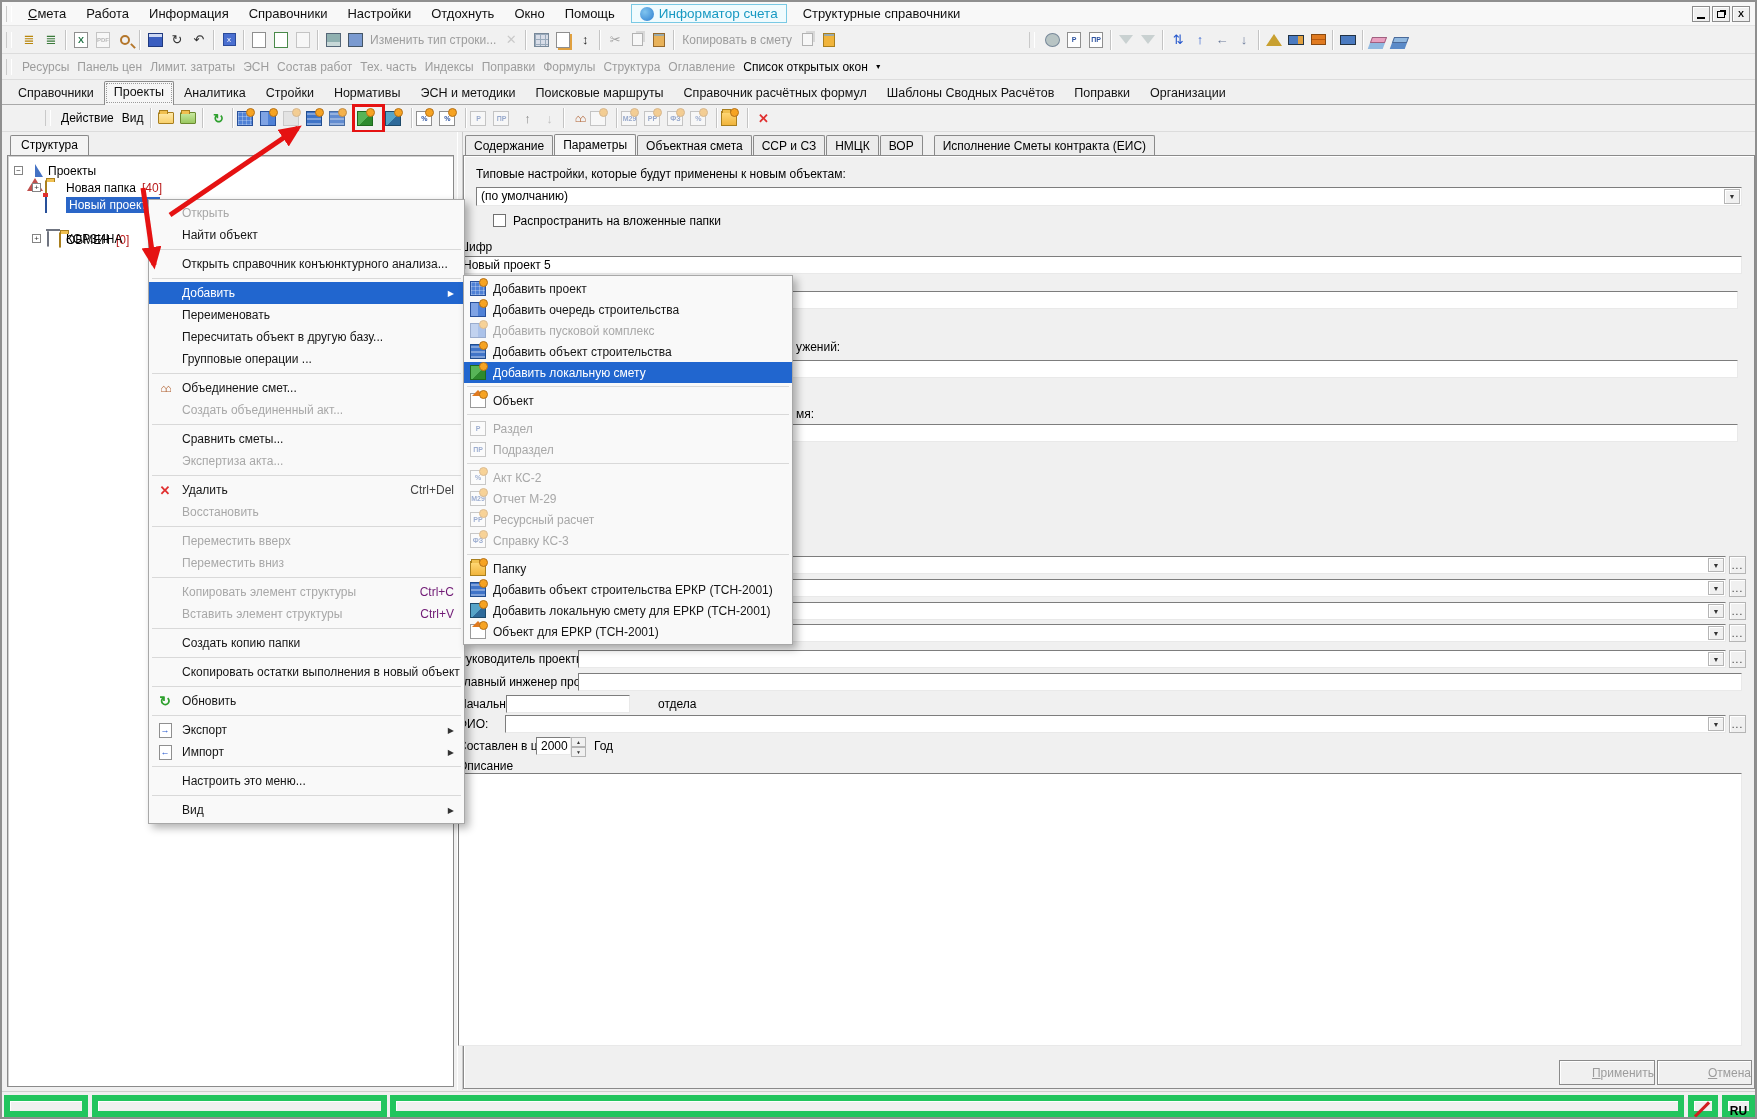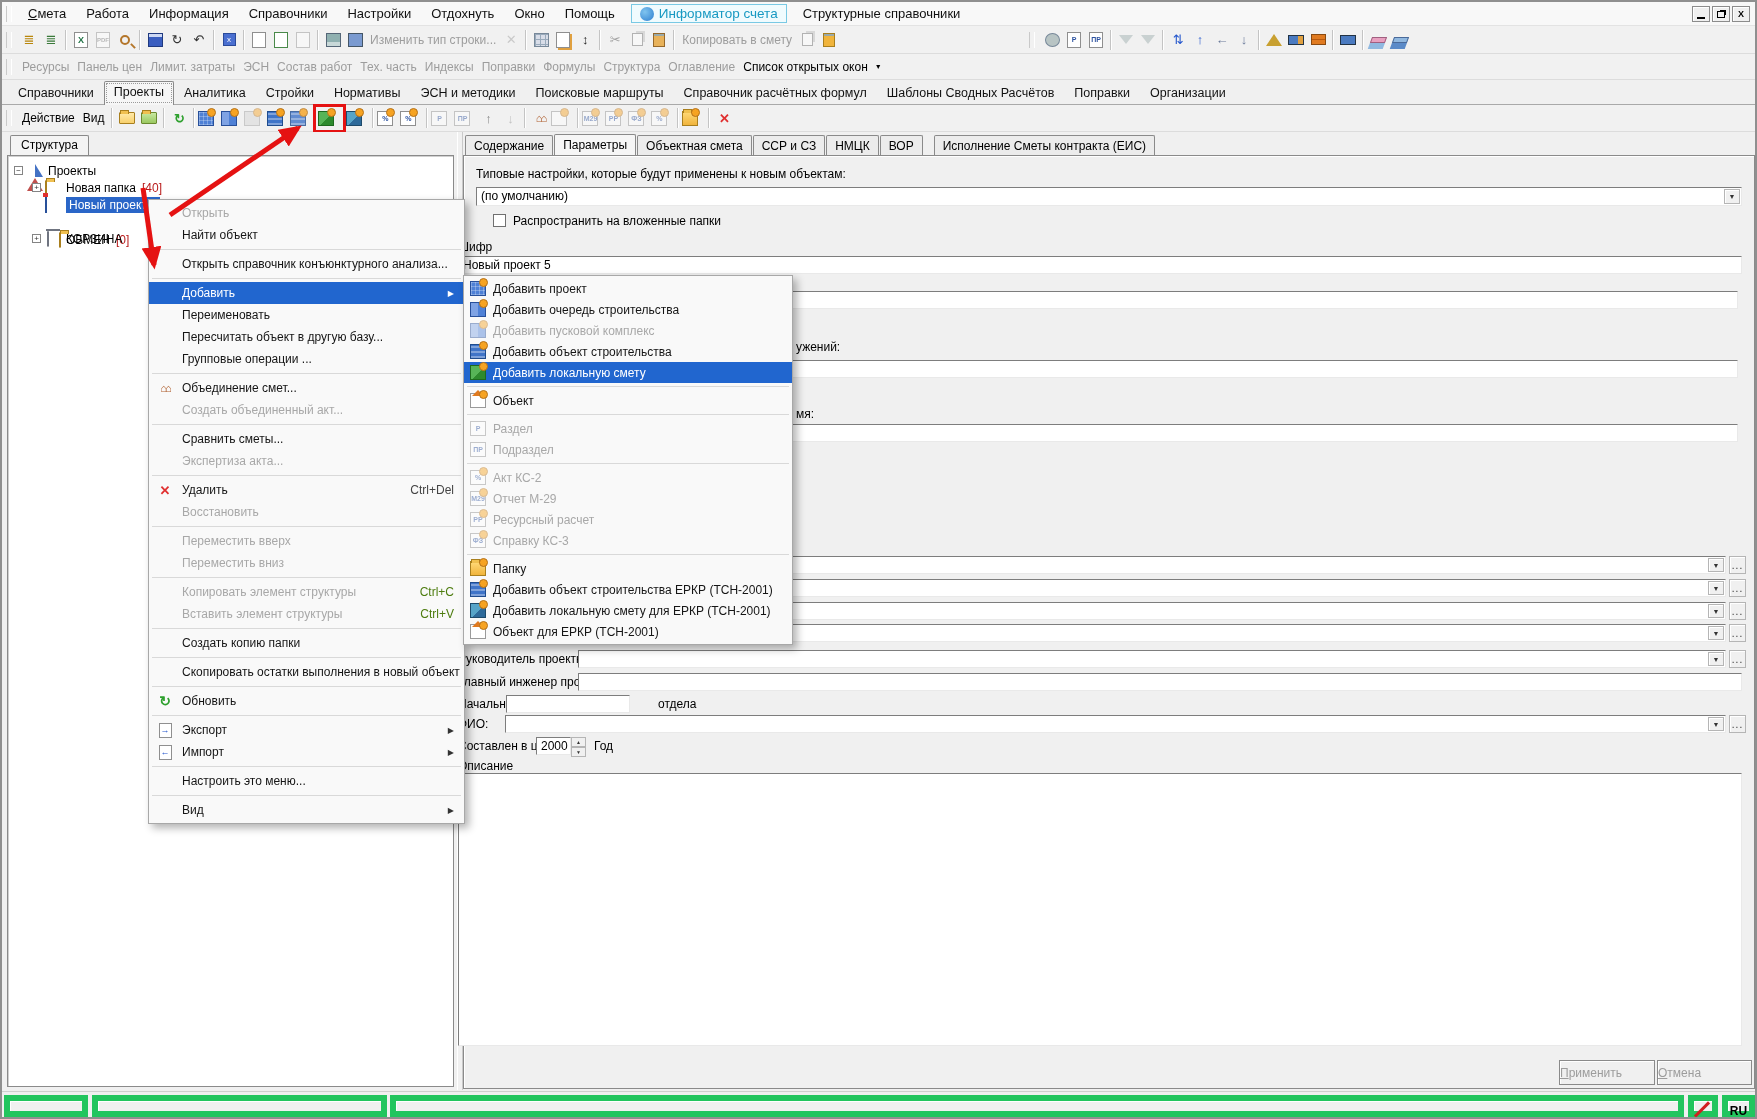--- a/index.html
+++ b/index.html
@@ -13,21 +13,21 @@
   .informer{display:flex;align-items:center;gap:5px;margin:0 6px;padding:1px 8px;border:1px solid #79c9e4;background:#f0fbfe;color:#1899c2;font-size:13.5px;white-space:nowrap;}
   .inf-ico{width:14px;height:14px;border-radius:50%;background:radial-gradient(circle at 35% 35%,#7fc4ef,#2e7fd0);display:inline-block;}
   .wincontrols{position:absolute;right:5px;top:4px;display:flex;gap:2px;}
   .wbtn{width:18px;height:16px;background:#f0f0f0;border:1px solid #8c8c8c;box-shadow:inset 1px 1px 0 #fff;display:flex;align-items:center;justify-content:center;font-size:9px;font-weight:bold;color:#000;}
   .wbtn .minbar{width:8px;height:2px;background:#000;margin-top:8px;}
   .wbtn .rsq{width:8px;height:7px;border:1px solid #000;background:#f0f0f0;box-shadow:2px -2px 0 -1px #000;}
   
   .tbar{position:absolute;left:0;width:100%;background:#f1f1f1;display:flex;align-items:center;border-bottom:1px solid #dcdcdc;}
   #tb2{top:24px;height:28px;}
   #tb3{top:52px;height:26px;}
-  #tb5{top:103px;height:27px;}
+  #tb5{top:103px;height:27px;padding-left:39px;}
   .tsep{width:2px;height:20px;border-left:1px solid #c4c4c4;border-right:1px solid #fff;margin:0 3px;}
   .ti{min-width:22px;height:21px;display:flex;align-items:center;justify-content:center;font-size:13px;color:#444;position:relative;flex:none;}
   .ti.dim{opacity:.45;}
   .tl{font-size:12px;color:#9d9d9d;white-space:nowrap;padding:0 4px;}
   .tl.dark{color:#000;}
   .caret{font-size:7px;color:#000;margin-left:3px;}
   
   .pg{width:14px;height:16px;background:#fff;border:1px solid #8f8f8f;font-size:7px;font-weight:bold;color:#2c52a0;display:flex;align-items:center;justify-content:center;}
   .sq{width:15px;height:14px;border:1px solid #666;display:inline-block;}
   .mag{width:10px;height:10px;border:2px solid #b4762a;border-radius:50%;position:relative;}
@@ -63,32 +63,32 @@
   .rtab.active{background:#f6f6f6;padding-bottom:5px;margin-bottom:-1px;}
   .rtab.gap{margin-left:10px;}
   .formarea{position:absolute;left:0;top:23px;width:1292px;height:934px;background:#f0f0f0;border:1px solid #8a8a8a;box-shadow:inset 1px 1px 0 #fff;}
   .flabel{position:absolute;font-size:12px;color:#000;white-space:nowrap;}
   .fld{position:absolute;background:#fff;border:1px solid;border-color:#7d7d7d #e9e9e9 #e9e9e9 #7d7d7d;font-size:12px;padding:1px 4px;color:#000;white-space:nowrap;overflow:hidden;}
   .combo-arrow{position:absolute;right:1px;top:1px;bottom:1px;width:16px;background:#f0f0f0;border:1px solid #b5b5b5;box-shadow:inset 1px 1px 0 #fff;display:flex;align-items:center;justify-content:center;font-size:7px;color:#333;}
   .dots{position:absolute;width:17px;background:#f0f0f0;border:1px solid #b5b5b5;box-shadow:inset 1px 1px 0 #fff;font-size:10px;color:#333;display:flex;align-items:center;justify-content:center;letter-spacing:1px;}
   .chk{position:absolute;width:13px;height:13px;background:#fff;border:1px solid #707070;}
   .spinner{position:absolute;width:15px;display:flex;flex-direction:column;}
   .spinner div{flex:1;background:#f0f0f0;border:1px solid #b5b5b5;font-size:5px;line-height:8px;text-align:center;color:#333;}
-  .btn{position:absolute;height:25px;background:#f0f0f0;border:1px solid #8a8a8a;box-shadow:inset 1px 1px 0 #fff;display:flex;align-items:center;justify-content:flex-start;font-size:12px;color:#9c9c9c;}
+  .btn{position:absolute;height:25px;background:#f0f0f0;border:1px solid #8a8a8a;box-shadow:inset 1px 1px 0 #fff;display:flex;align-items:center;justify-content:flex-end;font-size:12px;color:#9c9c9c;}
   .btn span{display:block;}
   .btn span::first-letter{text-decoration:underline;}
   
   .menu{position:absolute;background:#f9f9f9;border:1px solid #a8a8a8;box-shadow:4px 4px 8px rgba(0,0,0,.3);padding:2px 0;z-index:20;}
   .mi{height:22px;display:flex;align-items:center;padding:0 10px 0 6px;font-size:12px;color:#151515;white-space:nowrap;}
   .mi .ico{width:20px;height:16px;margin-right:7px;flex:none;position:relative;display:flex;align-items:center;justify-content:center;}
   .mi .lbl{flex:1;}
   .mi .sc{margin-left:39px;color:#444;}
   .mi .arr{margin-left:14px;font-size:8px;color:#333;}
   .mi.dis{color:#a8a8a8;}
-  .mi.dis .sc{color:#4d7c0f;}
+  .mi.dis .sc{color:#701a75;}
   .mi.hl{background:#2166cf;color:#fff;}
   .mi.hl .arr{color:#fff;}
   .msep{height:1px;background:#d9d9d9;margin:3px 3px;}
   #ctxmenu{left:146px;top:197px;width:317px;z-index:20;}
   #submenu{left:461px;top:273px;width:330px;z-index:21;}
   #submenu .mi{height:21px;}
   .sic{width:16px;height:15px;margin-right:7px;flex:none;position:relative;}
   .sic.pgl{background:#fff;border:1px solid #8f8f8f;font-size:7px;font-weight:bold;color:#2c52a0;display:flex;align-items:center;justify-content:center;}
   .i-build{background:#4f81d6;border:1px solid #28509a;background-image:linear-gradient(#fff4 1px,transparent 1px),linear-gradient(90deg,#fff4 1px,transparent 1px);background-size:4px 4px;}
   .i-queue{background:linear-gradient(90deg,#7fa3e4 50%,#4f81d6 50%);border:1px solid #28509a;}

